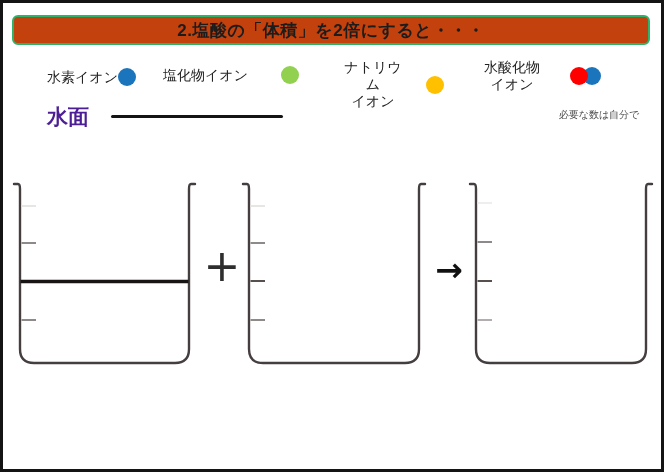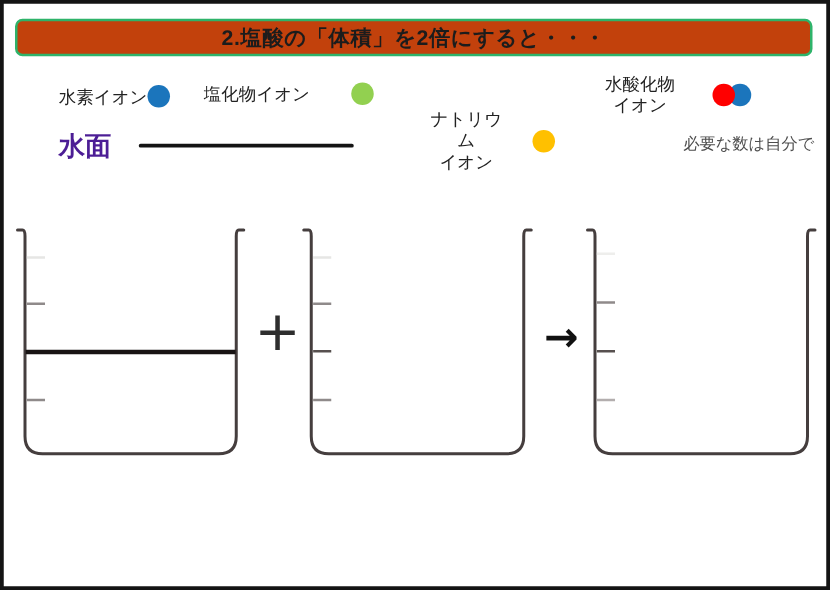--- a/index.html
+++ b/index.html
@@ -24,21 +24,21 @@
   .swatch { width:18px; height:18px; border-radius:50%; flex:0 0 auto; }
   .swatch-pair { display:flex; align-items:center; }
   .swatch-pair .swatch.front { position:relative; z-index:2; }
   .swatch-pair .swatch.back  { margin-left:-5px; z-index:1; }
 
   
   .water-label { position:absolute; left:44px; top:100px; font-size:21px; font-weight:bold; color:#4c1d95; }
   .water-sample-line { position:absolute; left:108px; top:112px; width:172px; height:3px; background:#141414; border-radius:2px; }
   .copy-note {
     position:absolute; left:540px; top:106px; width:112px;
-    font-size:13px; line-height:12px; color:#4d4d4d; text-align:center;
+    font-size:10px; line-height:12px; color:#4d4d4d; text-align:center;
   }
   .copy-note span { display:block; }
 
   
   .diagram-svg { position:absolute; left:0; top:0; width:664px; height:472px; }
   .op-plus {
     position:absolute; left:197px; top:237px; width:44px; height:52px;
     font-size:44px; font-weight:400; color:#2e2e2e; text-align:center; line-height:52px;
     font-family:"DejaVu Sans",sans-serif;
   }
@@ -66,21 +66,21 @@
   </div>
 
   <div class="legend-item" style="left:160px; top:63px; gap:33px;">
     <div class="legend-label">
       <span>塩化物イオン</span>
 
     </div>
     <div class="swatch" style="background-color: rgb(146, 208, 80);"></div>
   </div>
 
-  <div class="legend-item" style="left:337px; top:56px; gap:20px;margin-top:28px;">
+  <div class="legend-item" style="left:337px; top:56px; gap:20px;">
     <div class="legend-label" style="width:66px;">
       <span>ナトリウム</span>
       <span>イオン</span>
     </div>
     <div class="swatch" style="background-color: rgb(255, 192, 0);"></div>
   </div>
 
   <div class="legend-item" style="left:478px; top:56px; gap:27px;">
     <div class="legend-label" style="width:62px;">
       <span>水酸化物</span>

